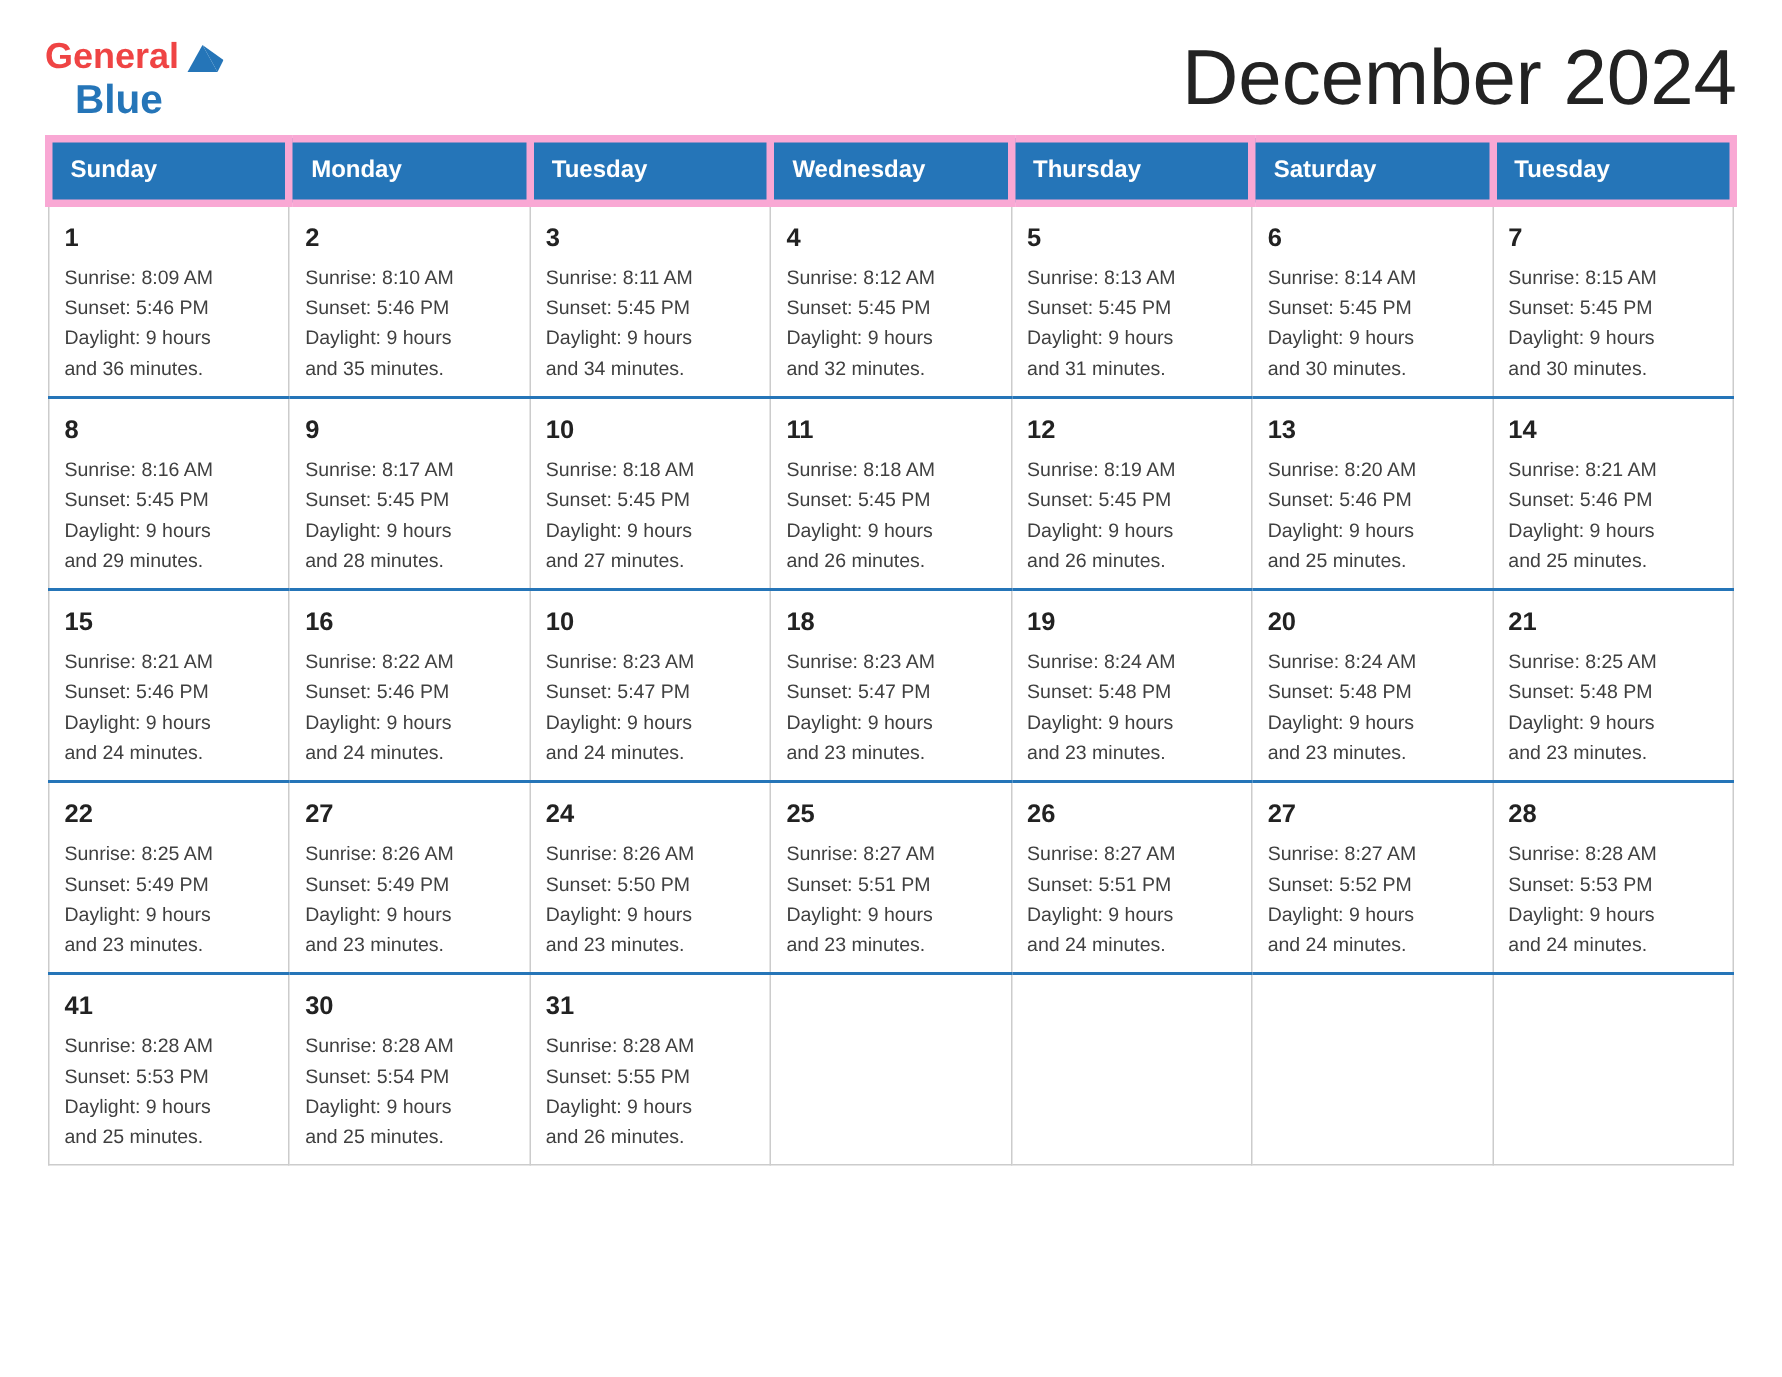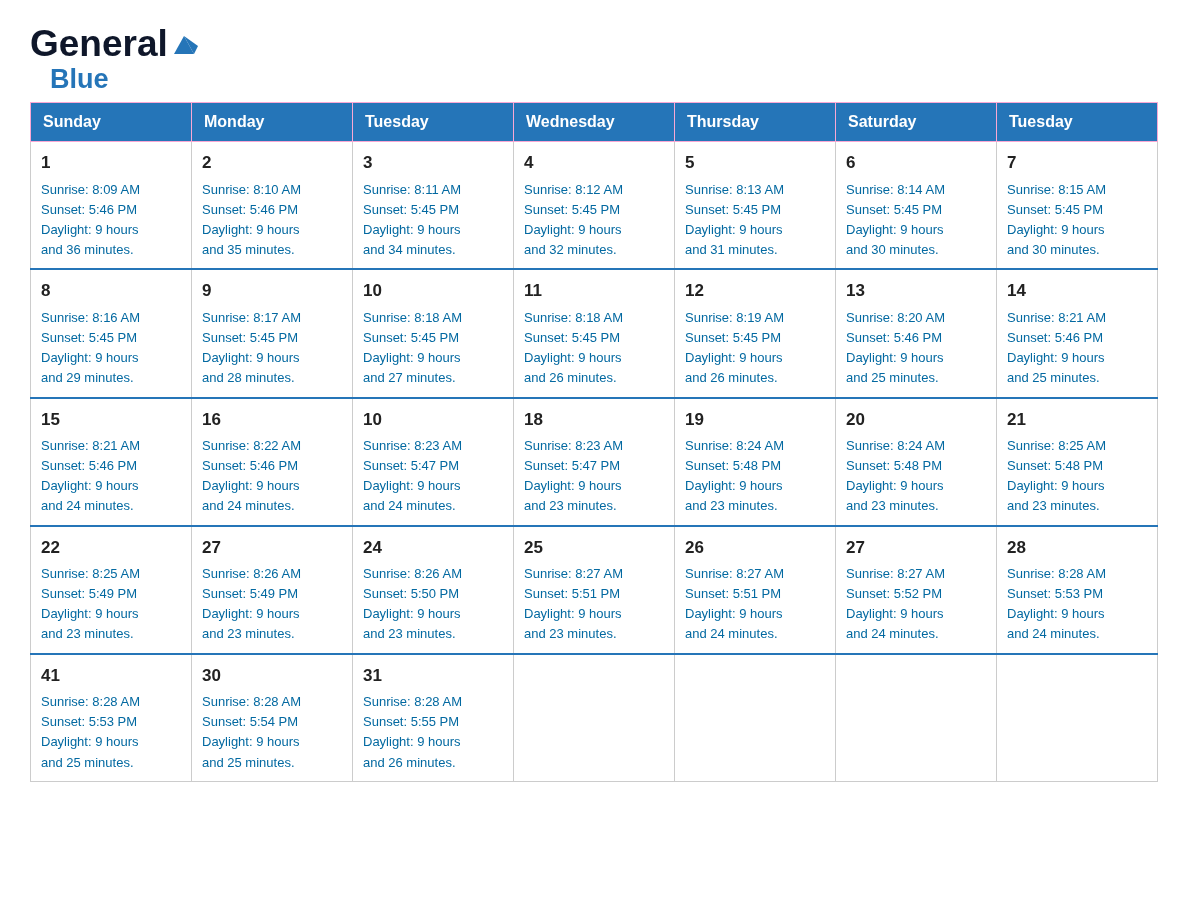--- a/index.html
+++ b/index.html
@@ -36,67 +36,68 @@
       border-collapse: collapse;
       margin-top: 8px;
     }
     .calendar-table th {
       background-color: #2575b8;
       color: #fff;
       font-size: 16px;
       font-weight: bold;
       padding: 10px 12px;
       text-align: left;
-      border: 1px solid #f9a8d4;
+      border: 5px solid #f9a8d4;
     }
     .calendar-table td {
       vertical-align: top;
       padding: 8px 10px;
       border: 1px solid #ccc;
       width: calc(100% / 7);
       font-size: 13.5px;
       color: #222;
       line-height: 1.5;
       min-height: 100px;
     }
     .day-num {
       font-size: 17px;
       font-weight: bold;
       display: block;
       margin-bottom: 4px;
     }
     .day-info {
       font-size: 13px;
-      color: #0369a1;
+      color: #404040;
       line-height: 1.55;
     }
     .row-border td {
       border-top: 2px solid #2575b8;
     }
     .empty-cell {
       background: #fff;
     }
   </style>
 </head>
 <body>
 
 <div class="header-top">
   <div class="logo-wrapper">
     <div class="logo-row1">
-      <span style="font-size:37px;font-weight:bold;color:#0f172a;">General</span>
+      <span style="font-size:24px;font-weight:bold;color:#ef4444;">General</span>
       <svg width="28" height="26" viewBox="0 0 28 26" style="margin-left:2px;margin-top:2px;">
         <polygon points="4,22 14,4 24,22" fill="#2575b8"></polygon>
         <polygon points="14,4 24,22 28,14" fill="#2575b8"></polygon>
       </svg>
     </div>
     <div class="logo-row2">
       <span style="font-size:27px;font-weight:bold;color:#2575b8;margin-left:2px;">Blue</span>
     </div>
   </div>
   <div class="title-block">
+    <div style="font-size:52px;font-weight:normal;color:#222;line-height:1.1;">December 2024</div>
   </div>
 </div>
 
 <table class="calendar-table">
   <thead>
     <tr>
     <th>Sunday</th>
         <th>Monday</th>
         <th>Tuesday</th>
         <th>Wednesday</th>

